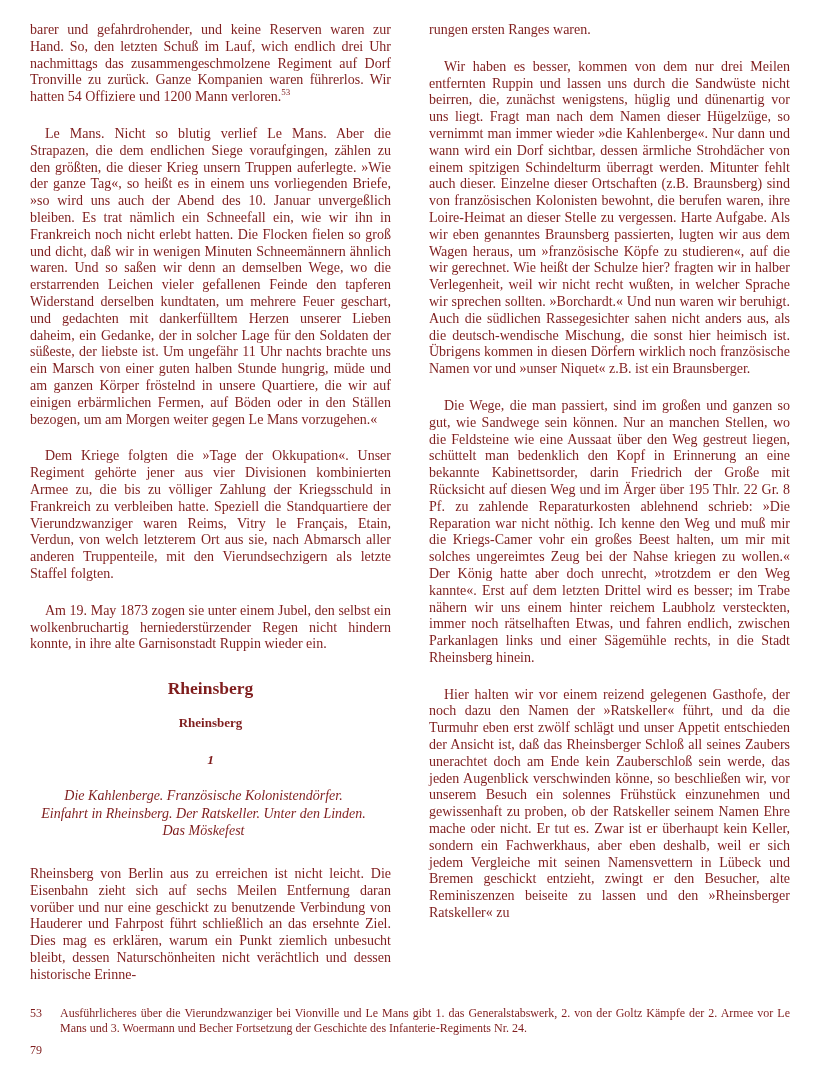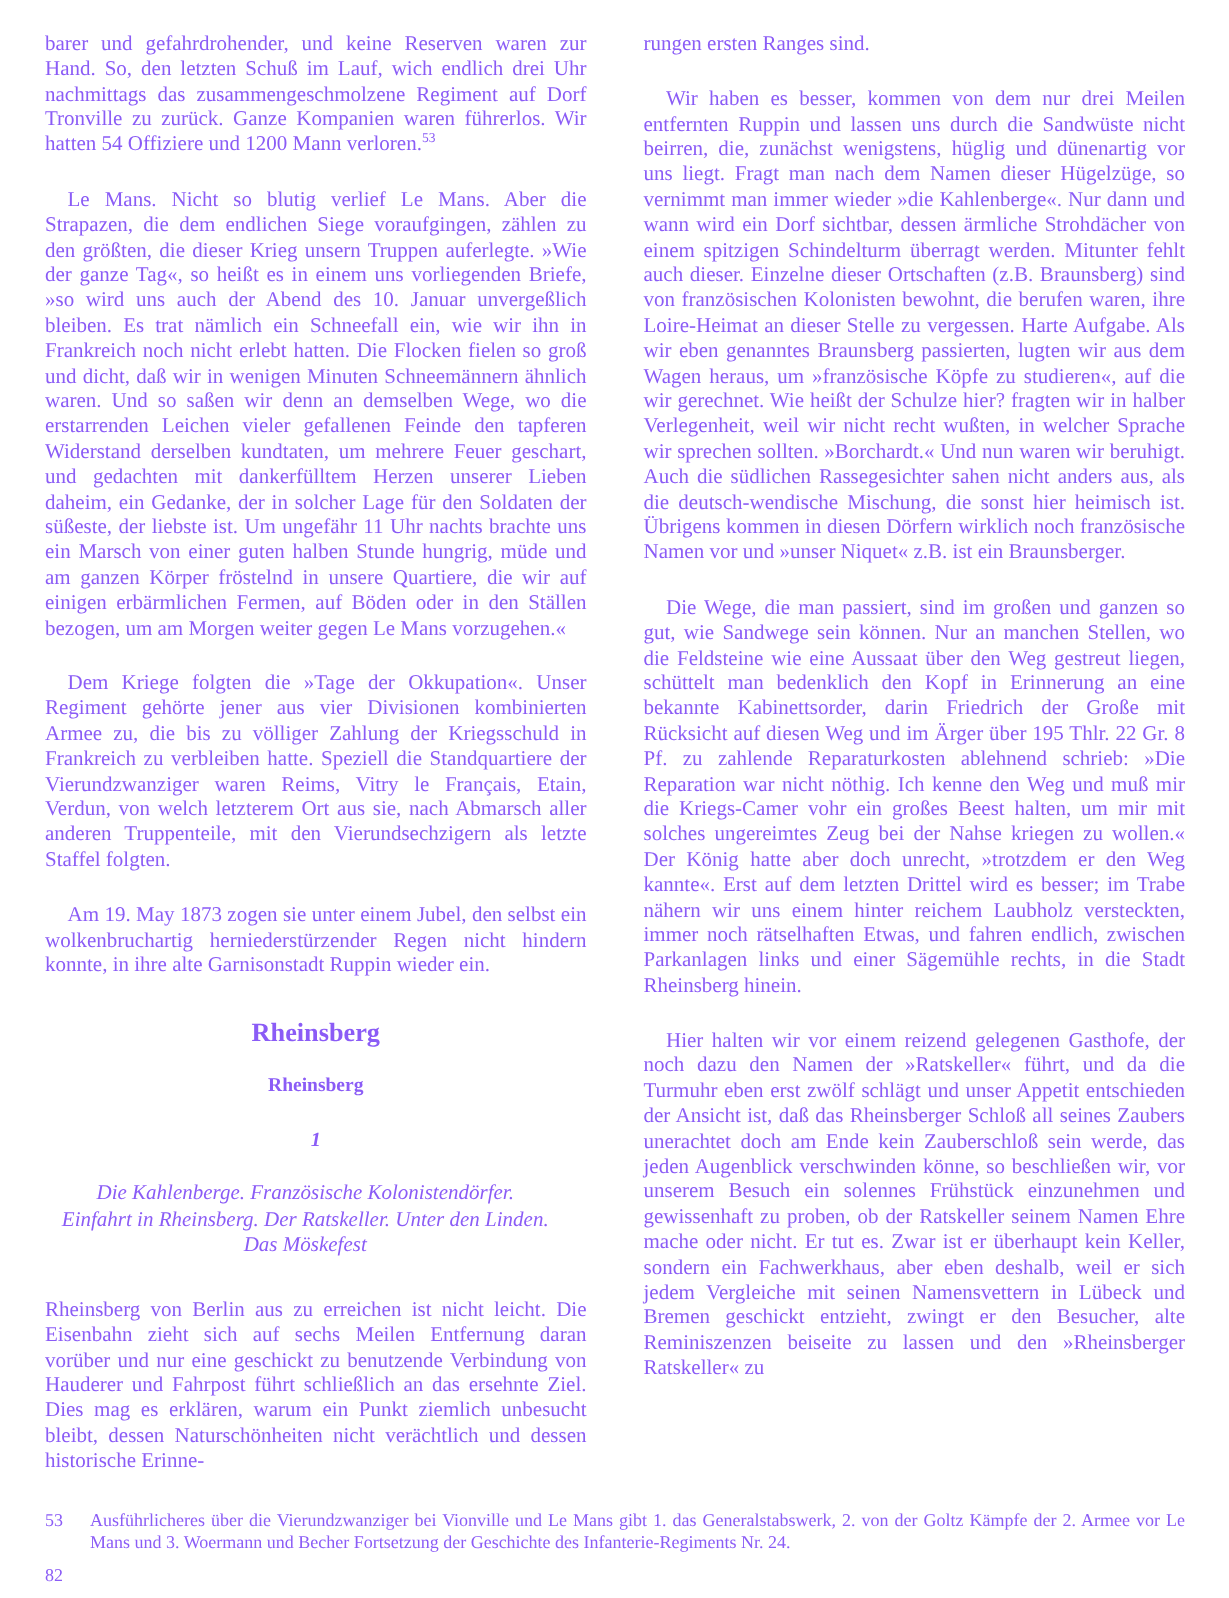--- a/index.html
+++ b/index.html
@@ -5,21 +5,21 @@
   html, body {
     margin: 0;
     padding: 0;
     background: #ffffff;
   }
   .page {
     position: relative;
     width: 819px;
     height: 1065px;
     background: #ffffff;
-    color: #8b5cf6;
+    color: #7f1d1d;
     font-family: "Liberation Serif", "DejaVu Serif", serif;
     font-size: 14px;
     line-height: 1.2;
     overflow: hidden;
     border-radius: 13px;
   }
   .columns {
     position: absolute;
     top: 22px;
     left: 30px;
@@ -113,28 +113,28 @@
 
       <h1 class="chapter-title">Rheinsberg</h1>
       <h2 class="chapter-subtitle">Rheinsberg</h2>
       <div class="section-number">1</div>
       <div class="section-headnote">Die Kahlenberge. Französische Kolonistendörfer. Einfahrt in Rheinsberg. Der Ratskeller. Unter den Linden. Das Möskefest</div>
 
       <p>Rheinsberg von Berlin aus zu erreichen ist nicht leicht. Die Eisenbahn zieht sich auf sechs Meilen Entfernung daran vorüber und nur eine geschickt zu benutzende Verbindung von Hauderer und Fahrpost führt schließlich an das ersehnte Ziel. Dies mag es erklären, warum ein Punkt ziemlich unbesucht bleibt, dessen Naturschönheiten nicht verächtlich und dessen historische Erinne-</p>
     </div>
 
     <div class="col">
-      <p>rungen ersten Ranges sind.</p>
+      <p>rungen ersten Ranges waren.</p>
       <p class="indent">Wir haben es besser, kommen von dem nur drei Meilen entfernten Ruppin und lassen uns durch die Sandwüste nicht beirren, die, zunächst wenigstens, hüglig und dünenartig vor uns liegt. Fragt man nach dem Namen dieser Hügelzüge, so vernimmt man immer wieder »die Kahlenberge«. Nur dann und wann wird ein Dorf sichtbar, dessen ärmliche Strohdächer von einem spitzigen Schindelturm überragt werden. Mitunter fehlt auch dieser. Einzelne dieser Ortschaften (z.B. Braunsberg) sind von französischen Kolonisten bewohnt, die berufen waren, ihre Loire-Heimat an dieser Stelle zu vergessen. Harte Aufgabe. Als wir eben genanntes Braunsberg passierten, lugten wir aus dem Wagen heraus, um »französische Köpfe zu studieren«, auf die wir gerechnet. Wie heißt der Schulze hier? fragten wir in halber Verlegenheit, weil wir nicht recht wußten, in welcher Sprache wir sprechen sollten. »Borchardt.« Und nun waren wir beruhigt. Auch die südlichen Rassegesichter sahen nicht anders aus, als die deutsch-wendische Mischung, die sonst hier heimisch ist. Übrigens kommen in diesen Dörfern wirklich noch französische Namen vor und »unser Niquet« z.B. ist ein Braunsberger.</p>
       <p class="indent">Die Wege, die man passiert, sind im großen und ganzen so gut, wie Sandwege sein können. Nur an manchen Stellen, wo die Feldsteine wie eine Aussaat über den Weg gestreut liegen, schüttelt man bedenklich den Kopf in Erinnerung an eine bekannte Kabinettsorder, darin Friedrich der Große mit Rücksicht auf diesen Weg und im Ärger über 195 Thlr. 22 Gr. 8 Pf. zu zahlende Reparaturkosten ablehnend schrieb: »Die Reparation war nicht nöthig. Ich kenne den Weg und muß mir die Kriegs-Camer vohr ein großes Beest halten, um mir mit solches ungereimtes Zeug bei der Nahse kriegen zu wollen.« Der König hatte aber doch unrecht, »trotzdem er den Weg kannte«. Erst auf dem letzten Drittel wird es besser; im Trabe nähern wir uns einem hinter reichem Laubholz versteckten, immer noch rätselhaften Etwas, und fahren endlich, zwischen Parkanlagen links und einer Sägemühle rechts, in die Stadt Rheinsberg hinein.</p>
       <p class="indent">Hier halten wir vor einem reizend gelegenen Gasthofe, der noch dazu den Namen der »Ratskeller« führt, und da die Turmuhr eben erst zwölf schlägt und unser Appetit entschieden der Ansicht ist, daß das Rheinsberger Schloß all seines Zaubers unerachtet doch am Ende kein Zauberschloß sein werde, das jeden Augenblick verschwinden könne, so beschließen wir, vor unserem Besuch ein solennes Frühstück einzunehmen und gewissenhaft zu proben, ob der Ratskeller seinem Namen Ehre mache oder nicht. Er tut es. Zwar ist er überhaupt kein Keller, sondern ein Fachwerkhaus, aber eben deshalb, weil er sich jedem Vergleiche mit seinen Namensvettern in Lübeck und Bremen geschickt entzieht, zwingt er den Besucher, alte Reminiszenzen beiseite zu lassen und den »Rheinsberger Ratskeller« zu</p>
     </div>
 
   </div>
 
   <div class="footnote">
     <span class="fn-marker">53</span>
     <span class="fn-text">Ausführlicheres über die Vierundzwanziger bei Vionville und Le Mans gibt 1. das Generalstabswerk, 2. von der Goltz Kämpfe der 2. Armee vor Le Mans und 3. Woermann und Becher Fortsetzung der Geschichte des Infanterie-Regiments Nr. 24.</span>
   </div>
 
-  <div class="page-number">82</div>
+  <div class="page-number">79</div>
 
 </div>
 
 </body></html>

